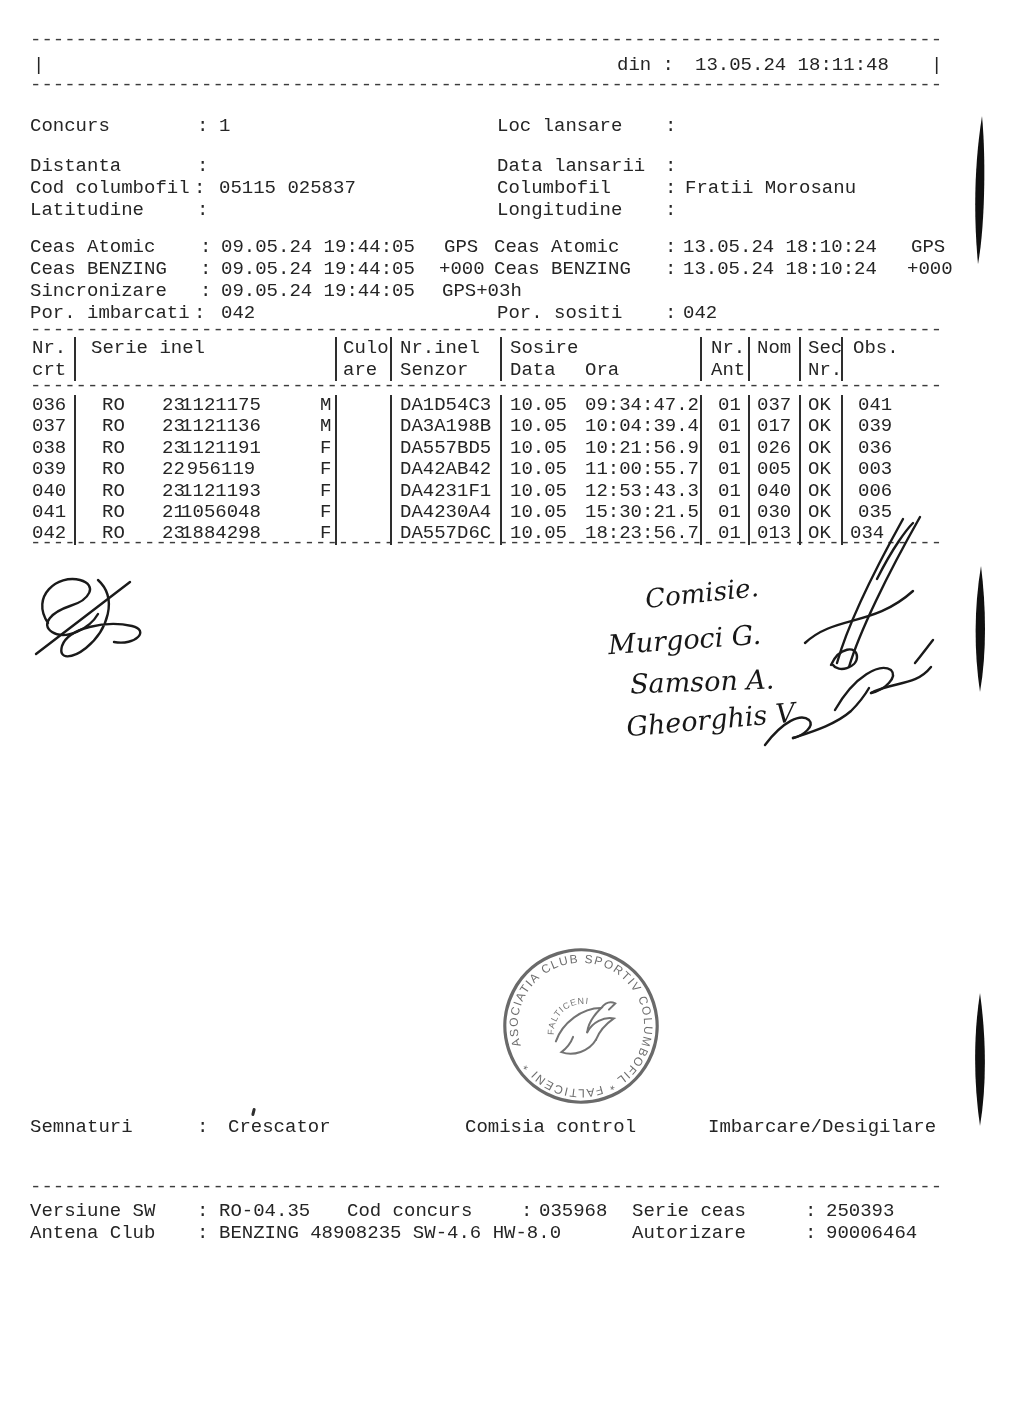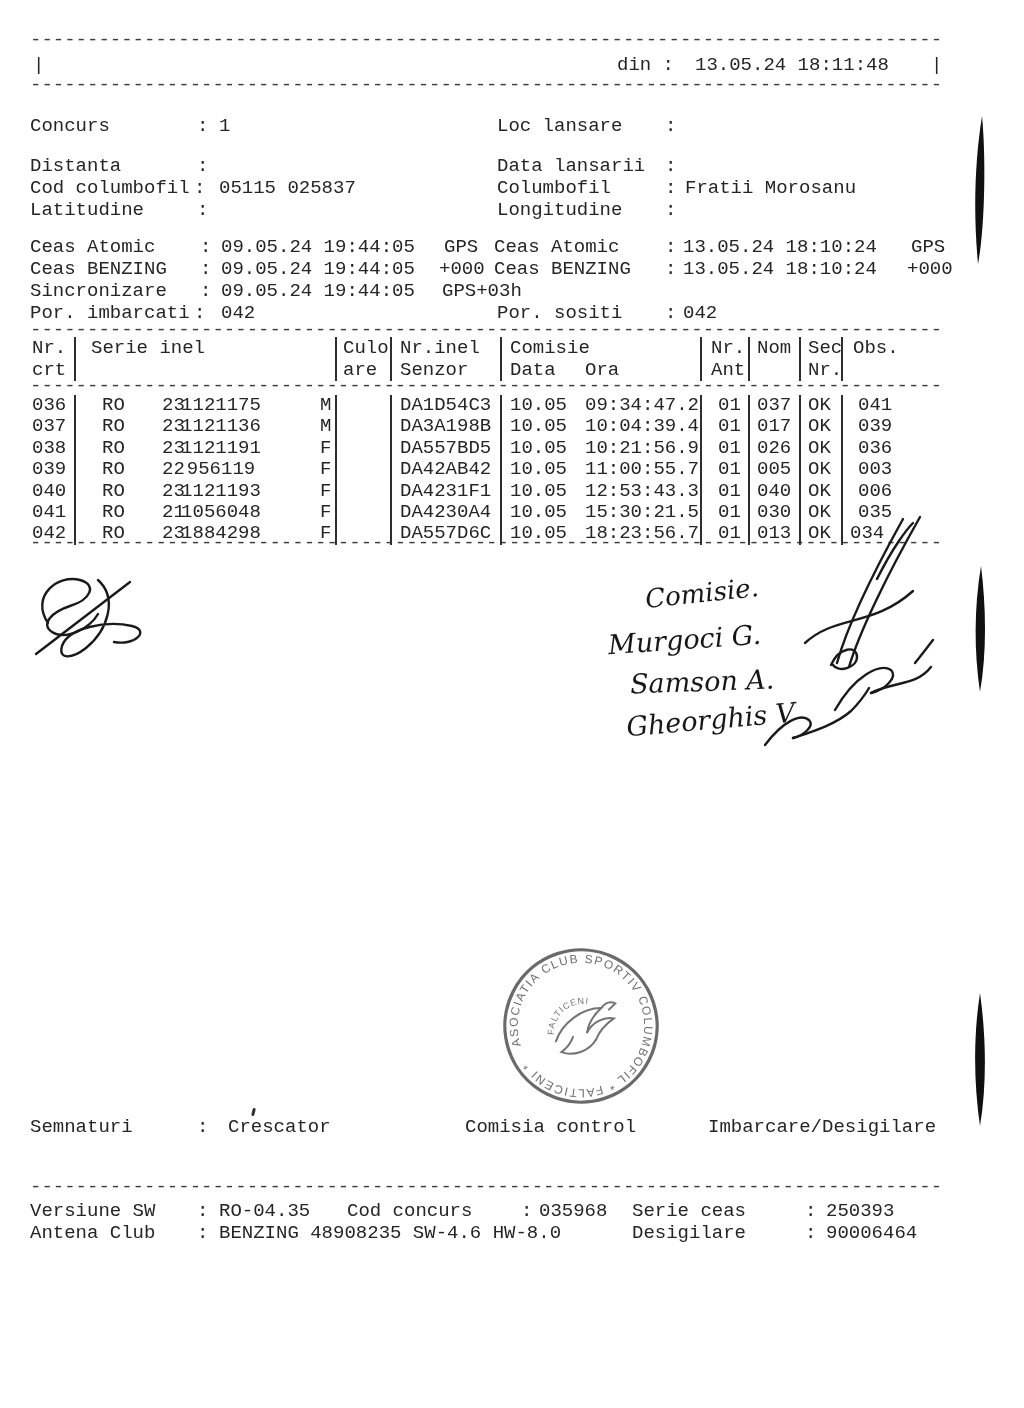--- a/index.html
+++ b/index.html
@@ -121,21 +121,21 @@
     <span class="rcol">:</span>
     <span class="rval" style="left:683px">042</span>
   </div>
 
   <div class="thead">
     <div class="trow">
       <div class="cell c-nr"><span style="left:2px">Nr.</span></div>
       <div class="cell c-serie bL"><span style="left:15px">Serie inel</span></div>
       <div class="cell c-culo bL"><span style="left:6px">Culo</span></div>
       <div class="cell c-senzor bL"><span style="left:8px">Nr.inel</span></div>
-      <div class="cell c-sosire bL"><span style="left:8px">Comisie</span></div>
+      <div class="cell c-sosire bL"><span style="left:8px">Sosire</span></div>
       <div class="cell c-ant bL"><span style="left:9px">Nr.</span></div>
       <div class="cell c-nom bL"><span style="left:7px">Nom</span></div>
       <div class="cell c-sec bL"><span style="left:7px">Sec</span></div>
       <div class="cell c-obs bL"><span style="left:10px">Obs.</span></div>
     </div>
     <div class="trow">
       <div class="cell c-nr"><span style="left:2px">crt</span></div>
       <div class="cell c-serie bL"></div>
       <div class="cell c-culo bL"><span style="left:6px">are</span></div>
       <div class="cell c-senzor bL"><span style="left:8px">Senzor</span></div>
@@ -348,21 +348,21 @@
     <span style="left:521px">:</span>
     <span style="left:539px">035968</span>
     <span style="left:632px">Serie ceas</span>
     <span style="left:805px">:</span>
     <span style="left:826px">250393</span>
   </div>
   <div class="line" style="top:1223px">
     <span class="lab">Antena Club</span>
     <span class="col">:</span>
     <span class="val">BENZING 48908235 SW-4.6 HW-8.0</span>
-    <span style="left:632px">Desigilare</span>
+    <span style="left:632px">Autorizare</span>
     <span style="left:805px">:</span>
     <span style="left:826px">90006464</span>
   </div>
 
   <svg style="position:absolute;left:960px;top:0" width="64" height="1408" viewBox="0 0 64 1408">
     <path d="M22,116 C15,160 13,210 18,264 C25,226 26,158 22,116 Z" fill="#101010"></path>
     <path d="M21,566 C14,608 14,652 20,692 C27,652 26,606 21,566 Z" fill="#101010"></path>
     <path d="M20,993 C13,1038 14,1085 20,1126 C27,1084 26,1036 20,993 Z" fill="#101010"></path>
   </svg>
 

